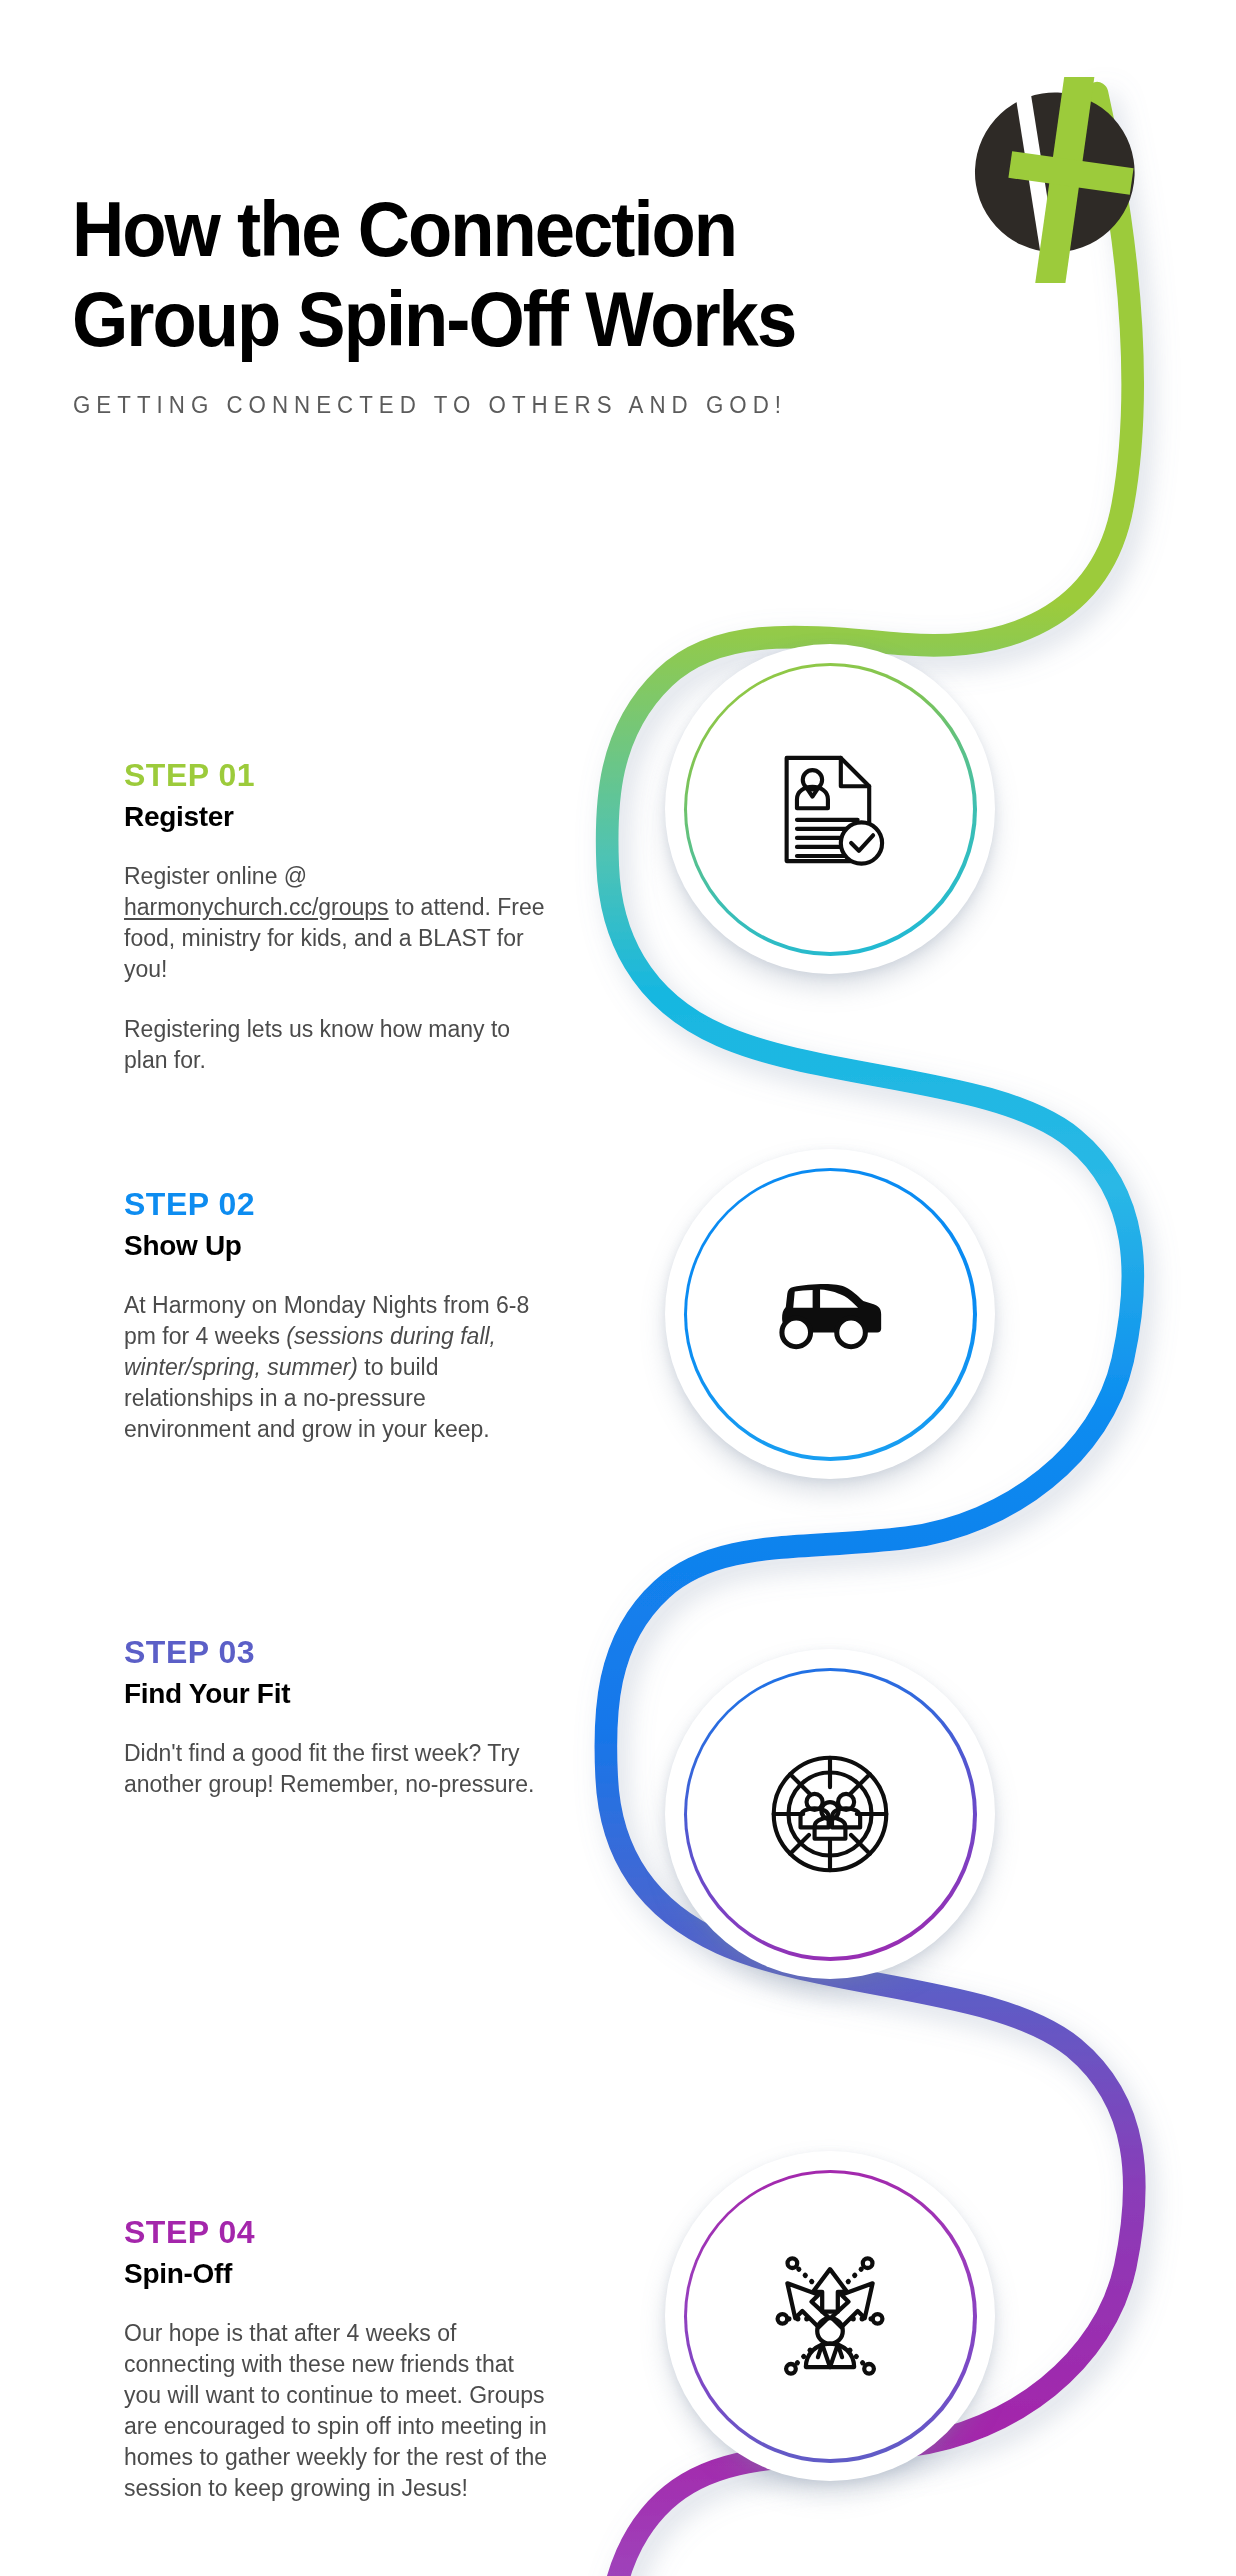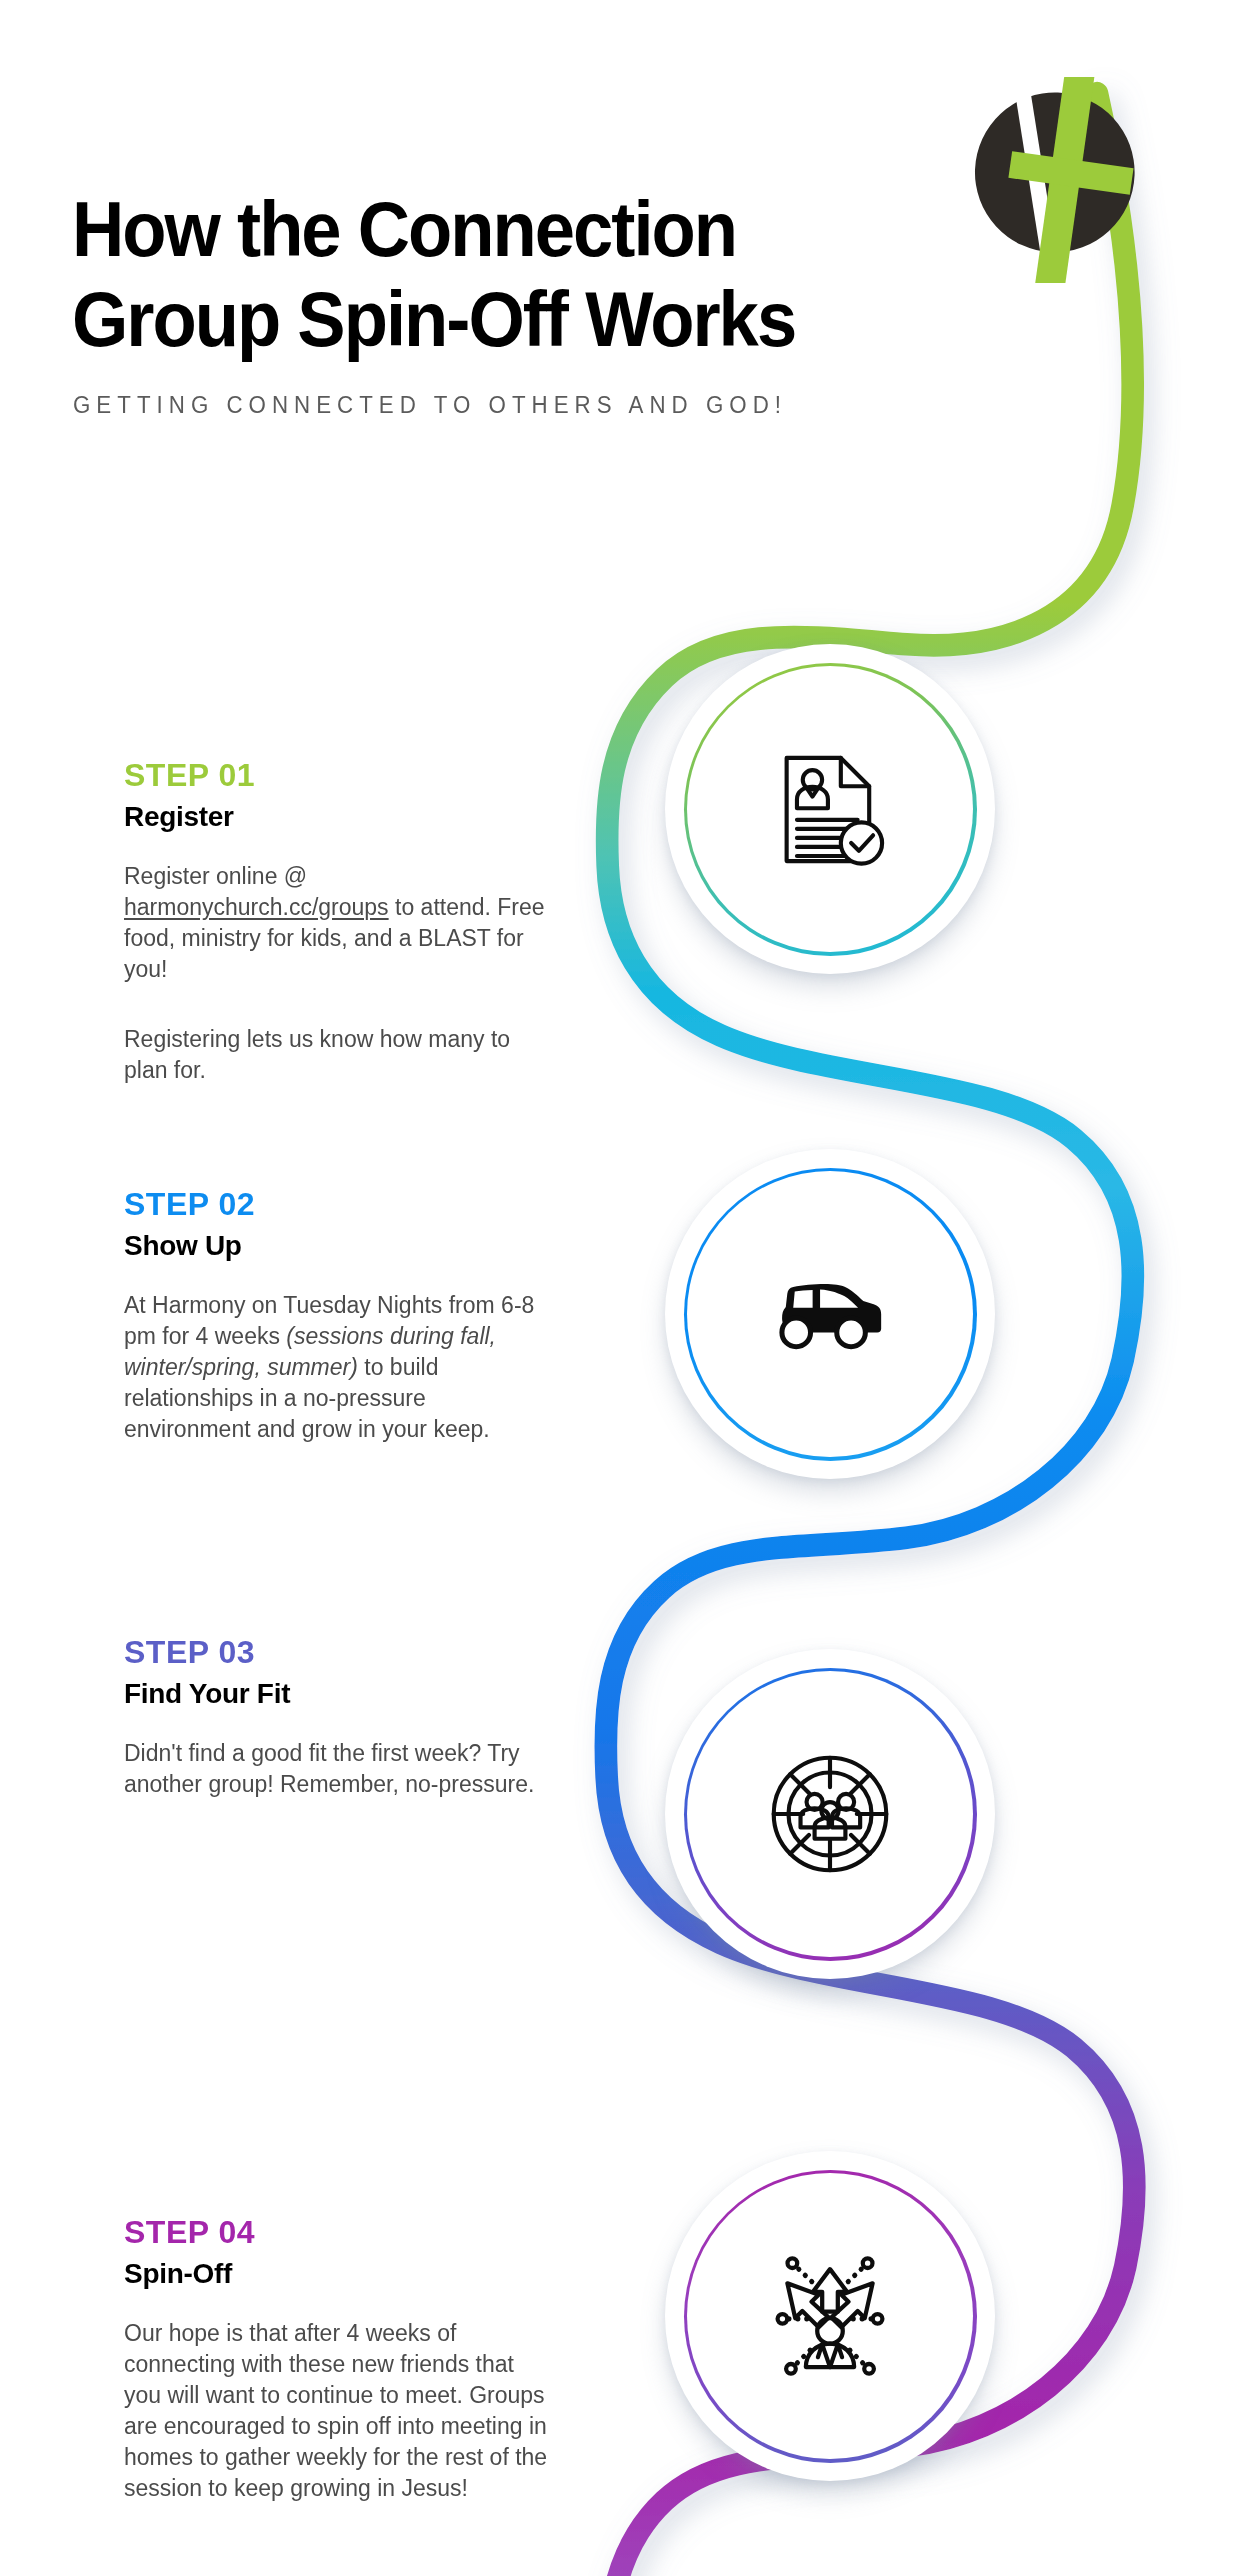--- a/index.html
+++ b/index.html
@@ -21,21 +21,21 @@
   #title-2{top:281px;}
   #subtitle{position:absolute;left:73px;top:392px;font-size:23px;letter-spacing:6.2px;
             color:#5b5b5b;font-weight:400;white-space:nowrap;
             transform:scaleX(0.97);transform-origin:left center;}
 
   
   .step{position:absolute;left:124px;width:428px;z-index:5;}
   .step-kicker{font-size:32px;font-weight:700;letter-spacing:0.5px;margin:0 0 2.1px 0;line-height:38px;}
   .step-title{font-size:28px;font-weight:700;color:#000000;margin:0 0 24px 0;line-height:41px;letter-spacing:-0.3px;}
   .step-body{font-size:23px;line-height:31px;color:#4b4b4b;font-weight:400;margin:0;}
-  .step-body + .step-body{margin-top:39px;}
+  .step-body + .step-body{margin-top:29px;}
   .step-body em{font-style:italic;}
   .link-underline{text-decoration:underline;text-underline-offset:3.1px;}
 
   
   .badge{position:absolute;z-index:4;border-radius:50%;background:#ffffff;
          box-shadow:0 13.4px 24px rgba(120,135,160,.26), 0 3.1px 9.3px rgba(120,135,160,.16);}
   .badge-ring{position:absolute;inset:18.5px;border-radius:50%;
               padding:3.6px;box-sizing:border-box;}
   .badge-ring-inner{width:100%;height:100%;border-radius:50%;background:#ffffff;}
   .badge-icon{position:absolute;inset:0;display:flex;align-items:center;justify-content:center;}
@@ -131,21 +131,21 @@
       <path d="M24 58 h47 M24 65 h47 M24 72 h44 M24 79 h37 M24 86 h37"></path>
       <circle cx="74" cy="76" r="16" fill="#ffffff"></circle>
       <path d="M66 76 l6 6 l11 -12"></path>
     </svg>
   </div>
 </div>
 
 <div class="step" id="step-2" style="top:1185px;">
   <div class="step-kicker" style="color:#0d8cf0">STEP 02</div>
   <div class="step-title">Show Up</div>
-  <p class="step-body"><span>At Harmony on Tuesday Nights from 6-8 pm for 4 weeks </span><em>(sessions during fall, winter/spring, summer)</em><span> to build relationships in a no-pressure environment and grow in your keep.</span></p>
+  <p class="step-body"><span>At Harmony on Monday Nights from 6-8 pm for 4 weeks </span><em>(sessions during fall, winter/spring, summer)</em><span> to build relationships in a no-pressure environment and grow in your keep.</span></p>
 </div>
 
 <div class="badge" style="left:665px;top:1149px;width:330px;height:330px;">
   <div class="badge-ring" style="background:linear-gradient(175deg,#0a8bf2 0%,#0a8bf2 50%,#1aa0f1 100%);">
     <div class="badge-ring-inner"></div>
   </div>
   <div class="badge-icon">
     <svg width="149" height="149" viewBox="0 0 100 100" xmlns="http://www.w3.org/2000/svg">
       <path fill="#0d0d0d" d="M17.5 52.5c0-3 .5-5.5 2.5-7.5l1-9c.3-2.6 1.6-4 4-4.5 6-1.2 14-1.9 21-1.9 6 0 11 .6 14.5 2.2 3.2 1.4 7.5 5.2 11.5 9.2l7 2.2c3.3 1 5 3.1 5 6.6v9.7c0 1.6-1 2.5-2.6 2.5H74c0-5.6-4.6-10.2-10.2-10.2S53.6 56.4 53.6 62H37.2c0-5.6-4.6-10.2-10.2-10.2-3.6 0-6.8 1.9-8.6 4.7-.6-1.1-.9-2.5-.9-4zM26 34.5l-1 11h13v-12c-4.5.1-8.6.4-12 1zM43 33.2V45.5h25.5c-3.2-3.3-6.4-6.3-9-7.7-3.3-1.8-9.2-4.3-16.5-4.6z"></path>
       <circle cx="27" cy="62" r="9.6" fill="none" stroke="#0d0d0d" stroke-width="3.4"></circle>

